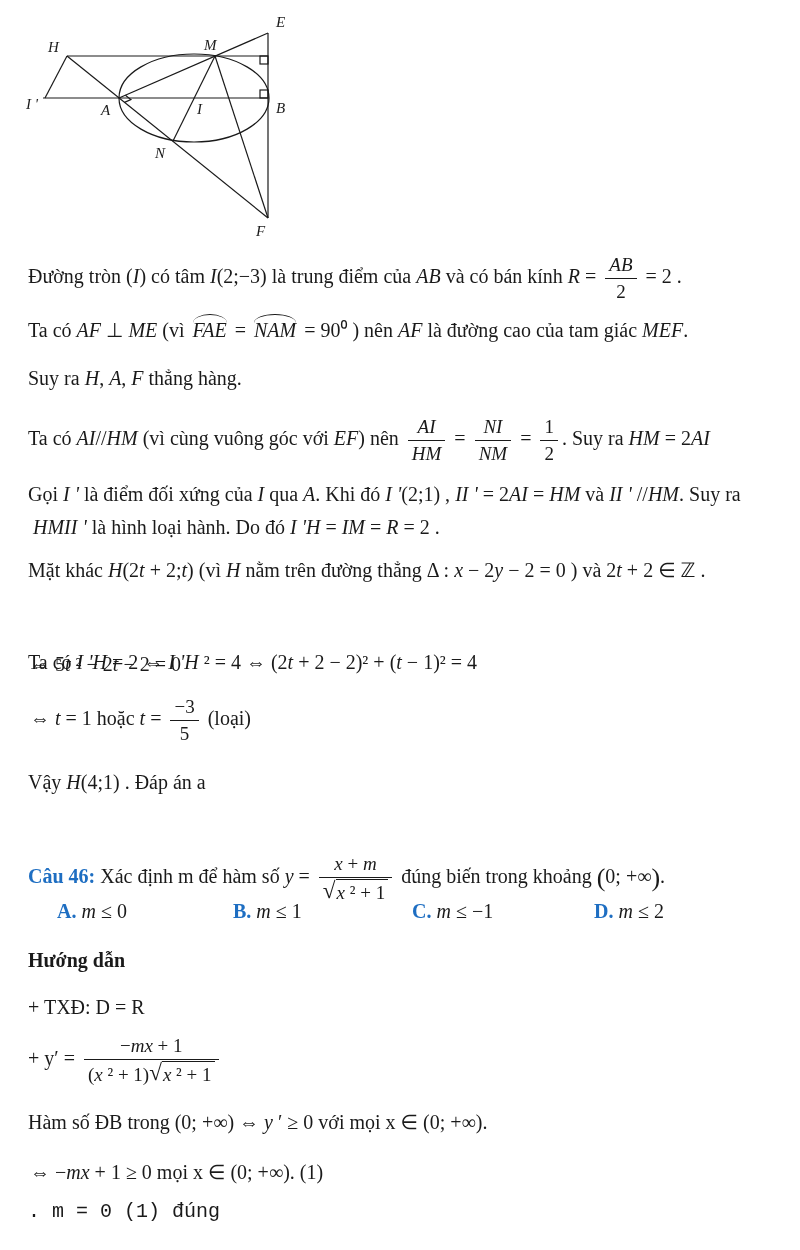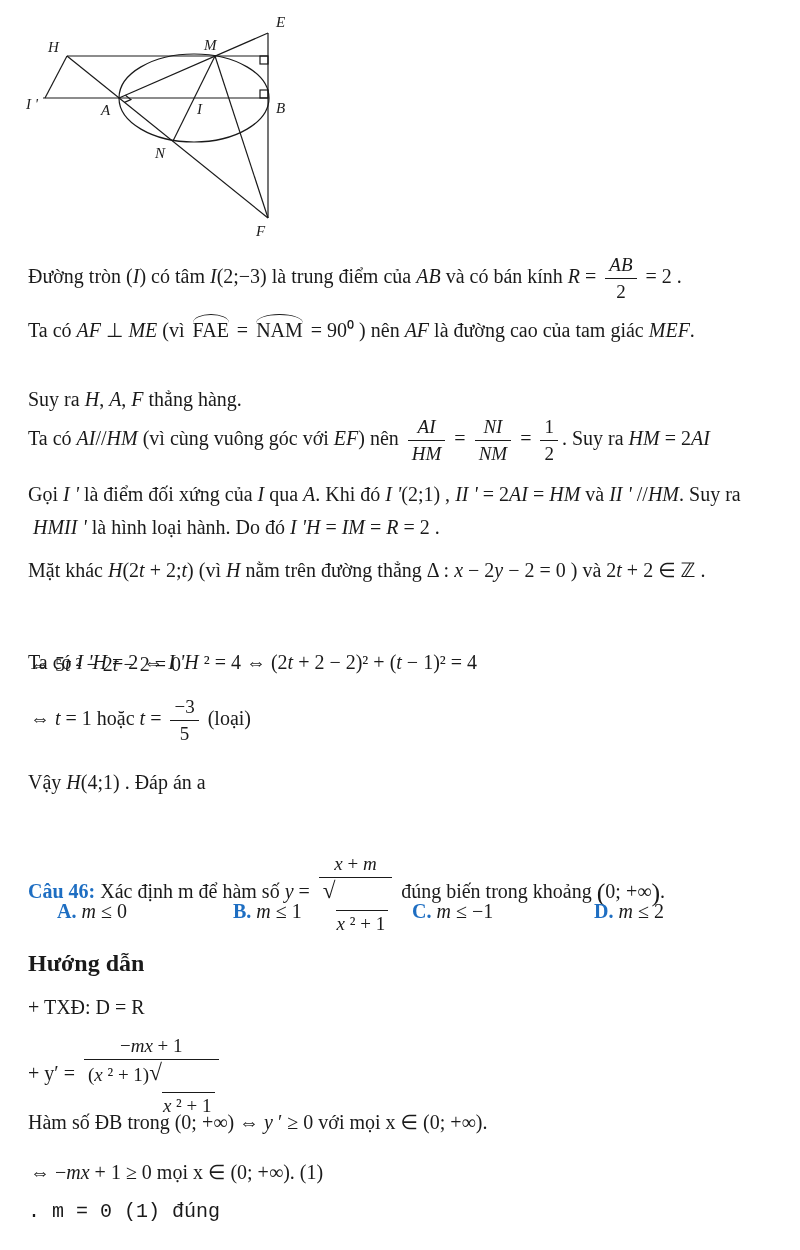--- a/index.html
+++ b/index.html
@@ -15,28 +15,28 @@
   .rm{font-style:normal;}
   .it{font-style:italic;}
   .b{font-weight:bold;}
   .bl{color:var(--blue);font-weight:bold;}
   .bp{font-size:1.3em;line-height:1;vertical-align:-0.12em;}
   .frac{display:inline-block;vertical-align:middle;text-align:center;margin:0 4px;font-size:0.95em;}
   .frac>.num{display:block;border-bottom:1.4px solid var(--ink);padding:0 4px 1px;}
   .frac>.den{display:block;padding:1px 4px 0;}
   .sqrt{display:inline-flex;align-items:flex-start;}
   .sqrt>.rad{font-size:1.22em;line-height:1.05;transform:translateY(-1px);}
-  .sqrt>.vinc{border-top:1.4px solid var(--ink);padding:1px 3px 0 1px;margin-top:31px;}
-  .hat{position:relative;margin:12px 3px;}
+  .sqrt>.vinc{border-top:1.4px solid var(--ink);padding:1px 3px 0 1px;}
+  .hat{font-style:italic;position:relative;margin:12px 3px;}
   .hat::before{
     content:"";position:absolute;left:0;right:0;top:-5px;height:8px;
     border-top:1.6px solid var(--ink);
     border-radius:50% 50% 0 0 / 100% 100% 0 0;
   }
-  .heading{font-size:24px;font-weight:bold;}
+  .heading{font-size:20px;font-weight:bold;}
   svg text{font-family:"Liberation Serif", serif;font-size:15px;font-style:italic;fill:var(--ink);}
   svg .stroke{stroke:var(--ink);stroke-width:1.2;fill:none;}
 </style>
 </head>
 <body>
 
 <svg width="310" height="245" viewBox="0 0 310 245" style="position:absolute;left:0;top:0;">
   <ellipse class="stroke" cx="194" cy="98" rx="75" ry="44"></ellipse>
   <line class="stroke" x1="67" y1="56" x2="268" y2="56"></line>
   <line class="stroke" x1="43" y1="98" x2="268" y2="98"></line>
@@ -55,21 +55,21 @@
   <text x="26" y="109">I '</text>
   <text x="101" y="115">A</text>
   <text x="197" y="114">I</text>
   <text x="276" y="113">B</text>
   <text x="155" y="158">N</text>
   <text x="256" y="236">F</text>
 </svg>
 
 <div class="line" style="top:253px;"><span class="rm">Đường tròn (</span><span class="it">I</span><span class="rm">) có tâm  </span><span class="it">I</span><span class="rm">(2;−3)  là trung điểm của </span><span class="it">AB</span><span class="rm"> và có bán kính  </span><span class="it">R</span><span class="rm"> = </span><span class="frac"><span class="num"><span class="it">AB</span></span><span class="den"><span class="rm">2</span></span></span><span class="rm"> = 2 .</span></div>
 <div class="line" style="top:318px;"><span class="rm">Ta có  </span><span class="it">AF</span><span class="rm"> ⊥ </span><span class="it">ME</span><span class="rm">  (vì  </span><span class="hat">FAE</span><span class="rm"> = </span><span class="hat">NAM</span><span class="rm"> = 90⁰ ) nên </span><span class="it">AF</span><span class="rm"> là đường cao của tam giác </span><span class="it">MEF</span><span class="rm">.</span></div>
-<div class="line" style="top:387px;"><span class="rm">Suy ra </span><span class="it">H</span><span class="rm">, </span><span class="it">A</span><span class="rm">, </span><span class="it">F</span><span class="rm"> thẳng hàng.</span></div>
+<div class="line" style="top:366px;"><span class="rm">Suy ra </span><span class="it">H</span><span class="rm">, </span><span class="it">A</span><span class="rm">, </span><span class="it">F</span><span class="rm"> thẳng hàng.</span></div>
 <div class="line" style="top:415px;"><span class="rm">Ta có </span><span class="it">AI</span><span class="rm">//</span><span class="it">HM</span><span class="rm"> (vì cùng vuông góc với </span><span class="it">EF</span><span class="rm">) nên  </span><span class="frac"><span class="num"><span class="it">AI</span></span><span class="den"><span class="it">HM</span></span></span><span class="rm"> = </span><span class="frac"><span class="num"><span class="it">NI</span></span><span class="den"><span class="it">NM</span></span></span><span class="rm"> = </span><span class="frac"><span class="num"><span class="rm">1</span></span><span class="den"><span class="rm">2</span></span></span><span class="rm">. Suy ra  </span><span class="it">HM</span><span class="rm"> = 2</span><span class="it">AI</span></div>
 <div class="line" style="top:482px;"><span class="rm">Gọi  </span><span class="it">I '</span><span class="rm">  là điểm đối xứng của </span><span class="it">I</span><span class="rm"> qua </span><span class="it">A</span><span class="rm">. Khi đó  </span><span class="it">I '</span><span class="rm">(2;1) ,  </span><span class="it">II '</span><span class="rm"> = 2</span><span class="it">AI</span><span class="rm"> = </span><span class="it">HM</span><span class="rm">  và  </span><span class="it">II '</span><span class="rm"> //</span><span class="it">HM</span><span class="rm">. Suy ra</span></div>
 <div class="line" style="top:515px;left:33px;"><span class="it">HMII '</span><span class="rm">  là hình loại hành. Do đó  </span><span class="it">I 'H</span><span class="rm"> = </span><span class="it">IM</span><span class="rm"> = </span><span class="it">R</span><span class="rm"> = 2 .</span></div>
 <div class="line" style="top:558px;"><span class="rm">Mặt khác  </span><span class="it">H</span><span class="rm">(2</span><span class="it">t</span><span class="rm"> + 2;</span><span class="it">t</span><span class="rm">)  (vì </span><span class="it">H</span><span class="rm"> nằm trên đường thẳng  Δ : </span><span class="it">x</span><span class="rm"> − 2</span><span class="it">y</span><span class="rm"> − 2 = 0 ) và  2</span><span class="it">t</span><span class="rm"> + 2 ∈ ℤ .</span></div>
 <div class="line" style="top:606px;margin-top:44px;"><span class="rm">Ta có  </span><span class="it">I 'H</span><span class="rm"> = 2 ⇔ </span><span class="it">I 'H</span><span class="rm"> ² = 4 ⇔ (2</span><span class="it">t</span><span class="rm"> + 2 − 2)² + (</span><span class="it">t</span><span class="rm"> − 1)² = 4</span></div>
 <div class="line" style="top:652px;left:30px;"><span class="rm">⇔ 5</span><span class="it">t</span><span class="rm"> ² − 2</span><span class="it">t</span><span class="rm"> − 2 = 0</span></div>
 <div class="line" style="top:695px;left:30px;"><span class="rm">⇔ </span><span class="it">t</span><span class="rm"> = 1  hoặc  </span><span class="it">t</span><span class="rm"> = </span><span class="frac"><span class="num"><span class="rm">−3</span></span><span class="den"><span class="rm">5</span></span></span><span class="rm">  (loại)</span></div>
 <div class="line" style="top:770px;"><span class="rm">Vậy  </span><span class="it">H</span><span class="rm">(4;1) . Đáp án a</span></div>
 <div class="line" style="top:852px;"><span class="bl">Câu 46:</span><span class="rm"> Xác định m để hàm số  </span><span class="it">y</span><span class="rm"> = </span><span class="frac"><span class="num"><span class="it">x</span><span class="rm"> + </span><span class="it">m</span></span><span class="den"><span class="sqrt">
           <span class="rad">√</span>

